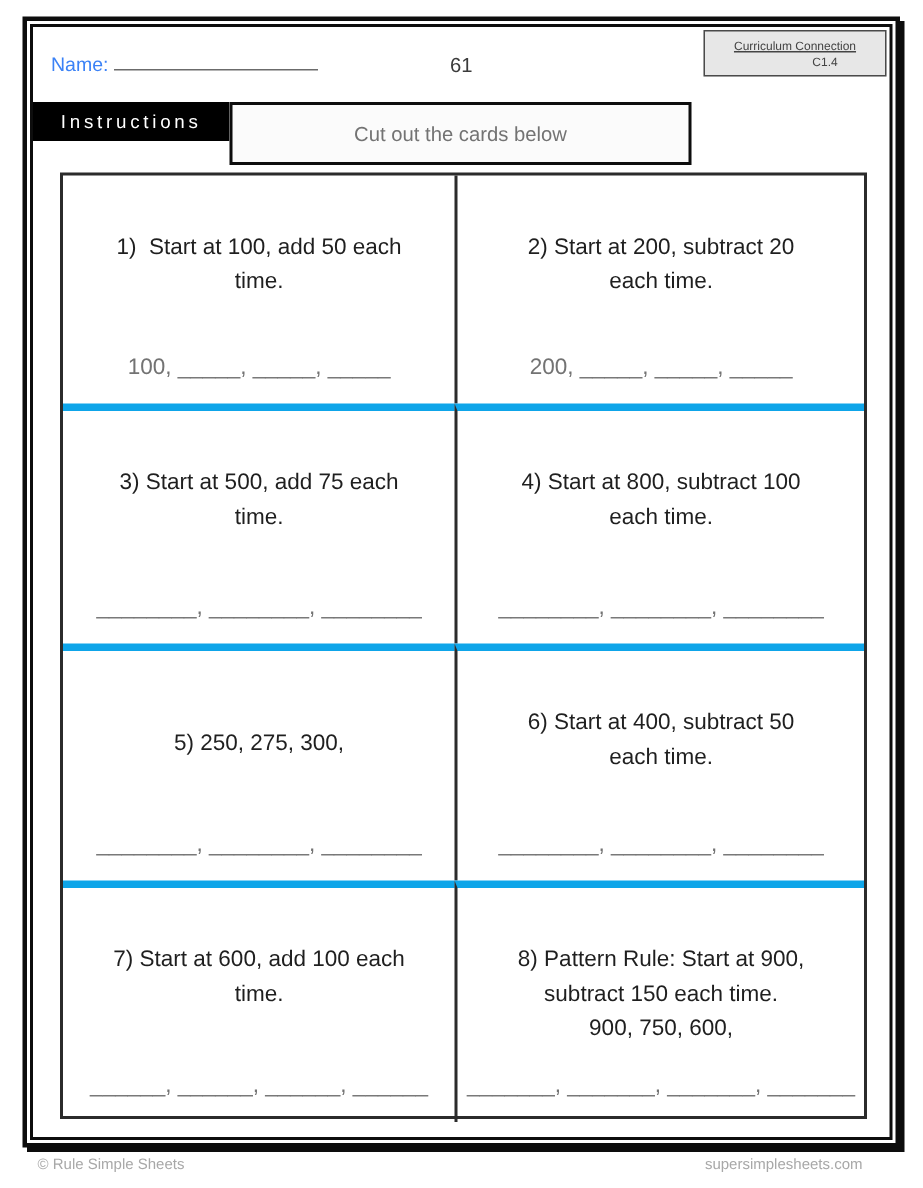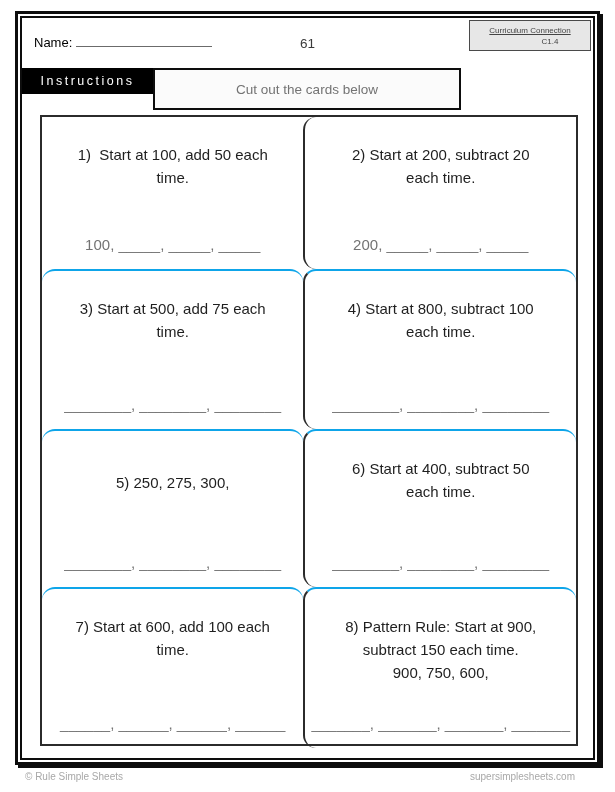--- a/index.html
+++ b/index.html
@@ -8,21 +8,21 @@
   #page { position:relative; width:615px; height:792px; background:#fff; overflow:hidden; }
 
   
   .sheet {
     position:absolute; left:20px; top:16px; width:575px; height:744px;
     background:#fff; border:2px solid #0d0d0d;
     box-shadow: 0 0 0 2px #ffffff, 0 0 0 5px #0d0d0d, 3px 3px 0 5px #0d0d0d;
   }
 
   
-  .name-row { position:absolute; left:12px; top:16px; font-size:13px; color:#000000; }
+  .name-row { position:absolute; left:12px; top:16px; font-size:13px; color:#3b82f6; }
   .name-blank { display:inline-block; width:136px; border-bottom:1.5px solid #6b6b6b;
                 height:13px; vertical-align:baseline; margin-left:4px; }
   .page-num { position:absolute; left:0; right:0; top:18px; text-align:center;
               font-size:13.5px; color:#3b3b3b; }
   .cc-box { position:absolute; top:2px; right:2px; width:122px; height:31px;
             background:#e7e7e7; border:1px solid #4a4a4a; text-align:center;
             padding-top:4px; line-height:11px; }
   .cc-title { font-size:8px; color:#444; text-decoration:underline; }
   .cc-code  { font-size:8px; color:#444;padding-left:40px; }
 
@@ -34,23 +34,23 @@
   .instr-text { position:absolute; left:131px; top:0; width:308px; height:42px;
                 background:#fbfbfb; border:2px solid #0d0d0d; font-size:13.5px; color:#737373;
                 display:flex; align-items:center; justify-content:center;text-align:center; }
 
   
   .grid { position:absolute; left:18px; top:97px; width:538px; height:631px;
           display:grid; grid-template-columns:1fr 1fr;
           grid-template-rows:152px 160px 158px 161px;
           border:2px solid #2b2b2b; background:#fff; }
   .card { display:flex; flex-direction:column; justify-content:space-between;
-          padding:26px 6px 16px 6px;border-radius:13px; }
+          padding:36px 6px 16px 6px; }
   .card:nth-child(even) { border-left:2px solid #2b2b2b; }
-  .card:nth-child(n+3)  { border-top:2px solid #0ea5e9; }
+  .card:nth-child(n+3)  { border-top:5px solid #0ea5e9; }
   .prompt { text-align:center; font-size:15px; line-height:23px; color:#1f1f1f; }
   .prompt.solo { padding-top:14px; }
   .line { white-space:pre; }
   .line:empty { display:none; }
   .blanks { text-align:center; font-size:15px; color:#737373; white-space:pre; }
 
   
   .foot-left  { position:absolute; left:25px;  top:771px; font-size:10px; color:#a8a8a8; }
   .foot-right { position:absolute; right:40px; top:771px; font-size:10px; color:#a8a8a8; }
 </style>

